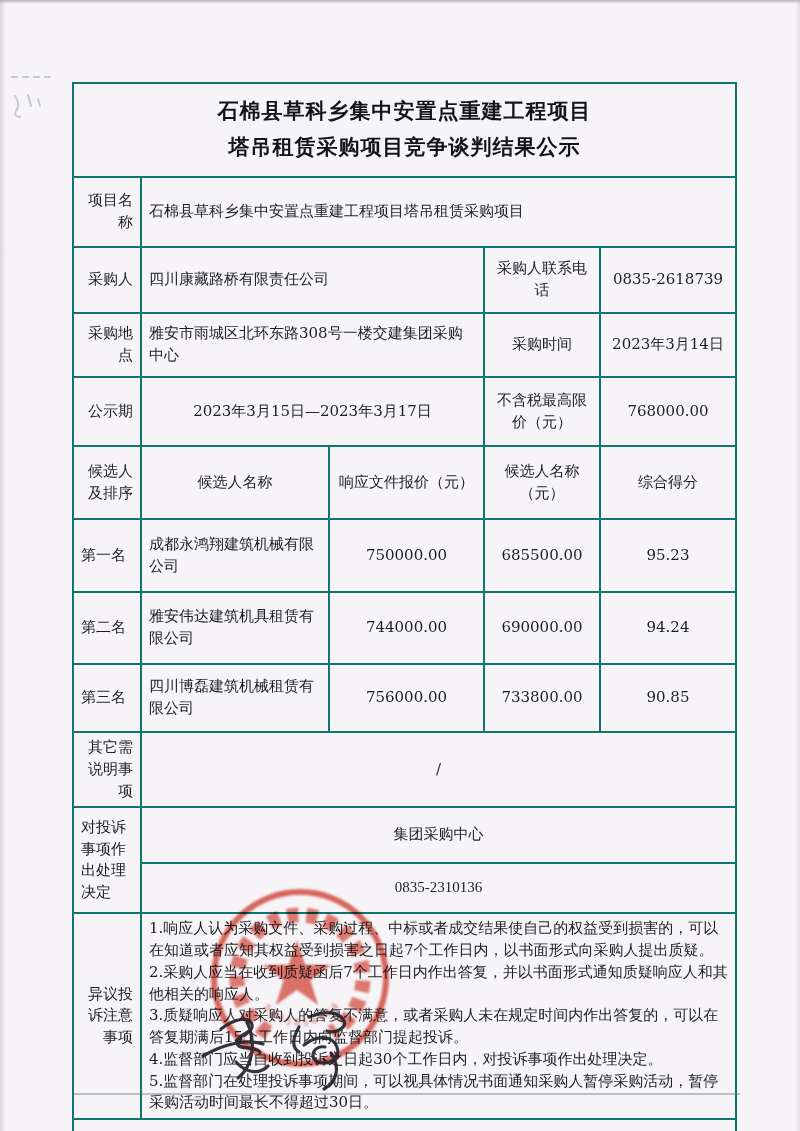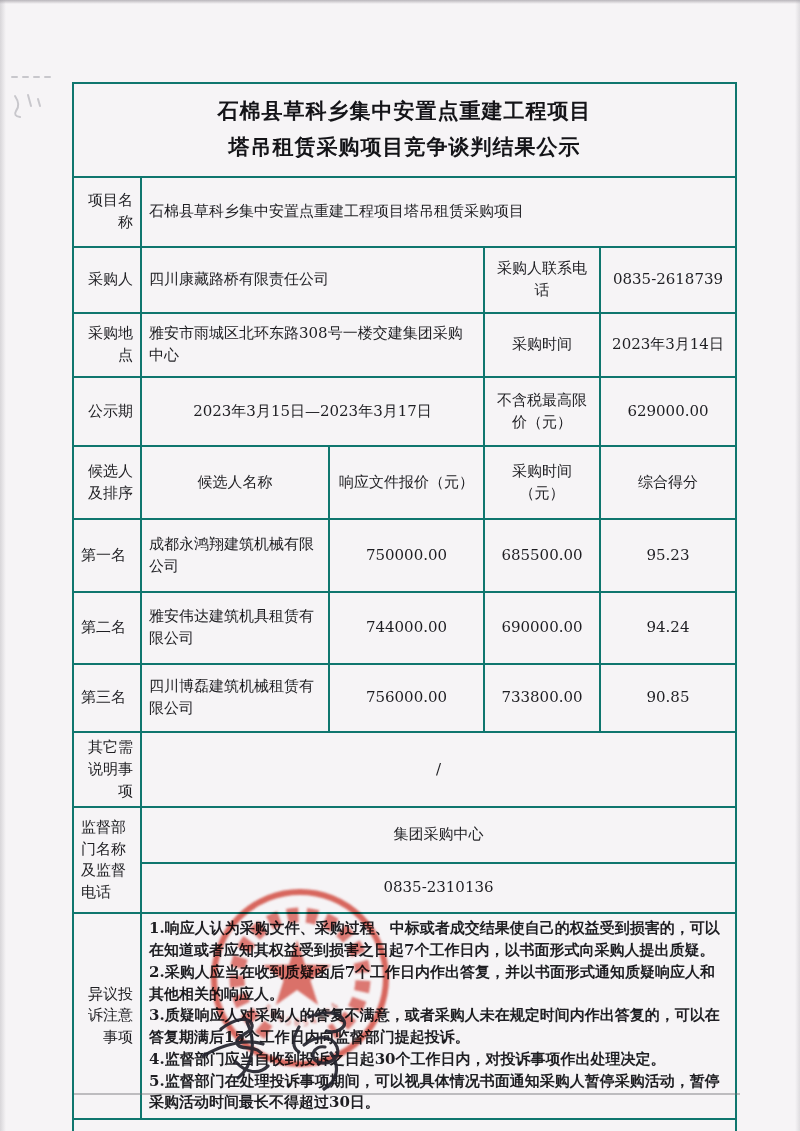--- a/index.html
+++ b/index.html
@@ -33,24 +33,24 @@
     font-weight:bold;font-size:21px;letter-spacing:1px;line-height:1.7;color:#141418;
   }
   td.lbl{text-align:right;padding:4px 4px;}
   td.lbl-c{text-align:left;padding:4px 2px;}
   td.val-l{text-align:left;}
   td.val-c{text-align:center;}
   td.num{text-align:center;font-family:"DejaVu Serif","Liberation Serif",serif;}
   tr.r1 td{height:60px;} tr.r2 td{height:56px;} tr.r3 td{height:54px;}
   tr.r4 td{height:59px;} tr.rh td{height:63px;}
   tr.rc1 td{height:63px;} tr.rc2 td{height:62px;} tr.rc3 td{height:58px;}
-  tr.ro td{height:53px;} tr.rs1 td{height:46px;} tr.rs2 td{height:40px;}
+  tr.ro td{height:53px;} tr.rs1 td{height:46px;} tr.rs2 td{height:40px;font-family:Liberation Serif, serif;}
   tr.rn td{height:194px;} tr.rsig td{height:73px;}
   td.notes{vertical-align:middle;padding:6px 9px;line-height:1.42;text-align:left;}
-  .note-item{margin:0;font-weight:bold;}
+  .note-item{margin:0;}
   td.sig-row{text-align:left;vertical-align:middle;padding-left:6px;font-size:15px;}
 
   .overlay{position:absolute;left:0;top:0;pointer-events:none;}
   .seal-layer{mix-blend-mode:multiply;}
 </style>
 </head>
 <body>
 
 <div class="scan-edge-top"></div>
 <div class="scan-edge-left"></div>
@@ -84,27 +84,27 @@
     <tr class="r3">
       <td class="lbl">采购地点</td>
       <td class="val-l" colspan="2">雅安市雨城区北环东路308号一楼交建集团采购中心</td>
       <td class="val-c">采购时间</td>
       <td class="num">2023年3月14日</td>
     </tr>
     <tr class="r4">
       <td class="lbl">公示期</td>
       <td class="val-c" colspan="2">2023年3月15日—2023年3月17日</td>
       <td class="val-c">不含税最高限价（元）</td>
-      <td class="num">629000.00</td>
+      <td class="num">768000.00</td>
     </tr>
     <tr class="rh">
       <td class="lbl">候选人及排序</td>
       <td class="val-c">候选人名称</td>
       <td class="val-c">响应文件报价（元）</td>
-      <td class="val-c">采购时间（元）</td>
+      <td class="val-c">候选人名称（元）</td>
       <td class="val-c">综合得分</td>
     </tr>
     <tr class="rc1">
       <td class="lbl-c">第一名</td>
       <td class="val-l">成都永鸿翔建筑机械有限公司</td>
       <td class="num">750000.00</td>
       <td class="num">685500.00</td>
       <td class="num">95.23</td>
     </tr>
     <tr class="rc2">
@@ -119,21 +119,21 @@
       <td class="val-l">四川博磊建筑机械租赁有限公司</td>
       <td class="num">756000.00</td>
       <td class="num">733800.00</td>
       <td class="num">90.85</td>
     </tr>
     <tr class="ro">
       <td class="lbl">其它需说明事项</td>
       <td class="val-c" colspan="4">/</td>
     </tr>
     <tr class="rs1">
-      <td class="lbl-c" rowspan="2">监督部门名称及监督电话</td>
+      <td class="lbl-c" rowspan="2">对投诉事项作出处理决定</td>
       <td class="val-c" colspan="4">集团采购中心</td>
     </tr>
     <tr class="rs2">
       <td class="num" colspan="4">0835-2310136</td>
     </tr>
     <tr class="rn">
       <td class="lbl">异议投诉注意事项</td>
       <td class="notes" colspan="4">
         <p class="note-item">1.响应人认为采购文件、采购过程、中标或者成交结果使自己的权益受到损害的，可以在知道或者应知其权益受到损害之日起7个工作日内，以书面形式向采购人提出质疑。</p>
         <p class="note-item">2.采购人应当在收到质疑函后7个工作日内作出答复，并以书面形式通知质疑响应人和其他相关的响应人。</p>

